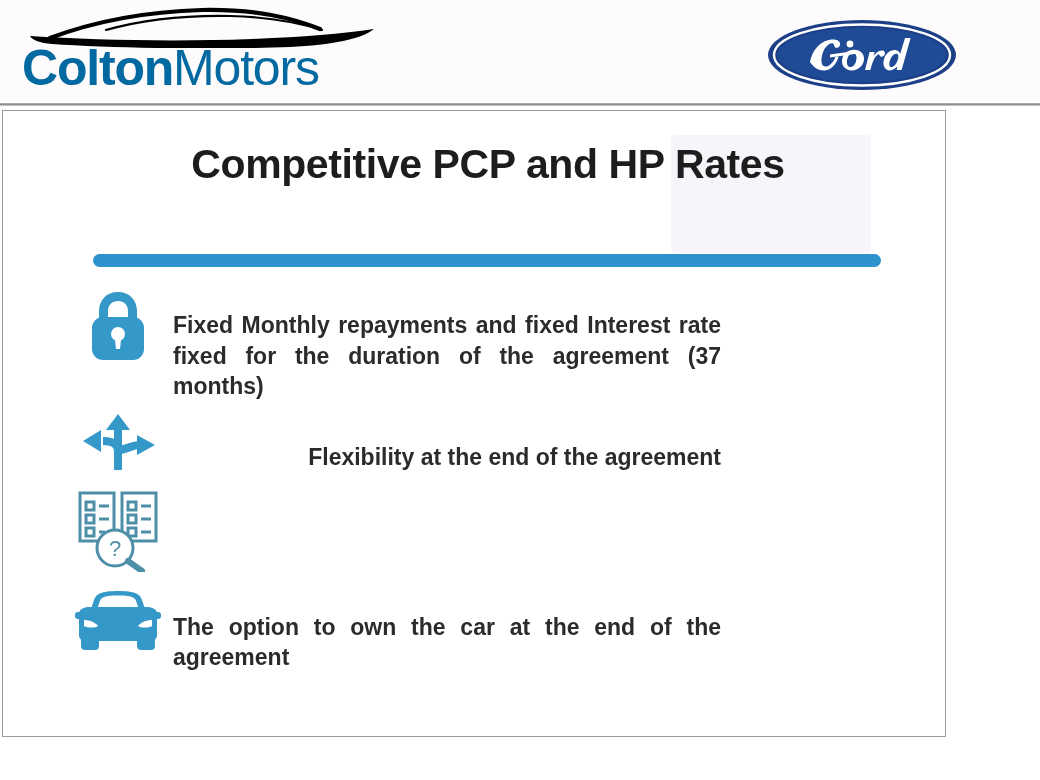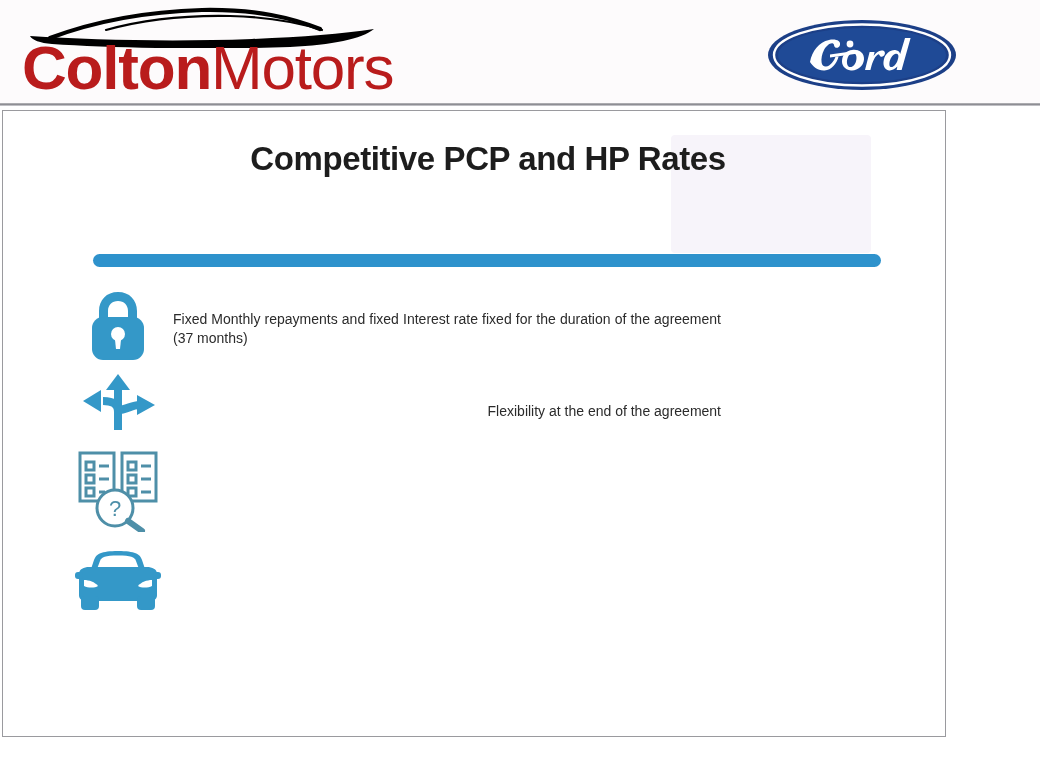--- a/index.html
+++ b/index.html
@@ -43,23 +43,23 @@
     left: 0; top: 0;
     width: 360px;
     height: 42px;
   }
   .colton-wordmark {
     position: absolute;
     left: 0; top: 32px;
     width: 360px;
     height: 60px;
     white-space: nowrap;
-    font-size: 62px;
+    font-size: 50px;
     letter-spacing: -1.2px;
-    color: #b91c1c;
+    color: #0369a1;
     line-height: 60px;
   }
   .colton-bold { font-weight: 700; }
   .colton-light { font-weight: 400; }
 
   
   .ford-logo {
     position: absolute;
     left: 766px; top: 18px;
     width: 192px;
@@ -84,21 +84,21 @@
     height: 118px;
     background: #f7f4fa;
     border-radius: 4px;
   }
 
   .card-title {
     position: absolute;
     left: 90px; top: 26px;
     width: 790px;
     text-align: center;
-    font-size: 33px;
+    font-size: 41px;
     font-weight: 700;
     color: #1d1d1d;
     line-height: 1.32;
     letter-spacing: -0.4px;
   }
 
   .blue-rule {
     position: absolute;
     left: 90px; top: 143px;
     width: 788px;
@@ -125,26 +125,27 @@
     display: flex;
     justify-content: center;
     align-items: flex-start;
     padding-left: 60px;
     box-sizing: content-box;
   }
   .bullet-text {
     flex: 1 1 auto;
     width: 548px;
     max-width: 548px;
-    font-size: 14px;
+    font-size: 23px;
     line-height: 1.33;
     color: #2b2b2b;
     text-align: justify;
     text-justify: inter-word;
     padding-right: 40px;
+    font-weight: bold;
   }
   .bullet-text.no-justify { text-align: right; }
 
   .row-lock .bullet-text    { padding-top: 22px; }
   .row-flex .bullet-text    { padding-top: 30px; }
   .row-docs .bullet-text    { padding-top: 12px; }
   .row-car  .bullet-text    { padding-top: 22px; }
 
   .row-lock { margin-top: 2px; }
   .row-flex { margin-top: 8px; }
@@ -254,16 +255,17 @@
           <path d="M25 11 C26.5 7 30 5.5 43 5.5 C56 5.5 59.5 7 61 11 L64 19 L22 19 Z" fill="#ffffff"></path>
           <path d="M4 24 C4 19 9 17 14 17 L72 17 C77 17 82 19 82 24 L82 45 C82 49 79 51 75 51 L11 51 C7 51 4 49 4 45 Z" fill="#3498c8"></path>
           <path d="M9 30 C14 30 20 32 23 36 C20 38 13 38 9 36 Z" fill="#ffffff"></path>
           <path d="M77 30 C72 30 66 32 63 36 C66 38 73 38 77 36 Z" fill="#ffffff"></path>
           <rect x="6" y="46" width="18" height="14" rx="4" fill="#3498c8"></rect>
           <rect x="62" y="46" width="18" height="14" rx="4" fill="#3498c8"></rect>
           <rect x="0" y="22" width="8" height="7" rx="3" fill="#3498c8"></rect>
           <rect x="78" y="22" width="8" height="7" rx="3" fill="#3498c8"></rect>
         </svg>
       </div>
+      <div class="bullet-text">The option to own the car at the end of the agreement</div>
     </div>
 
   </div>
 </div>
 
 </body></html>

